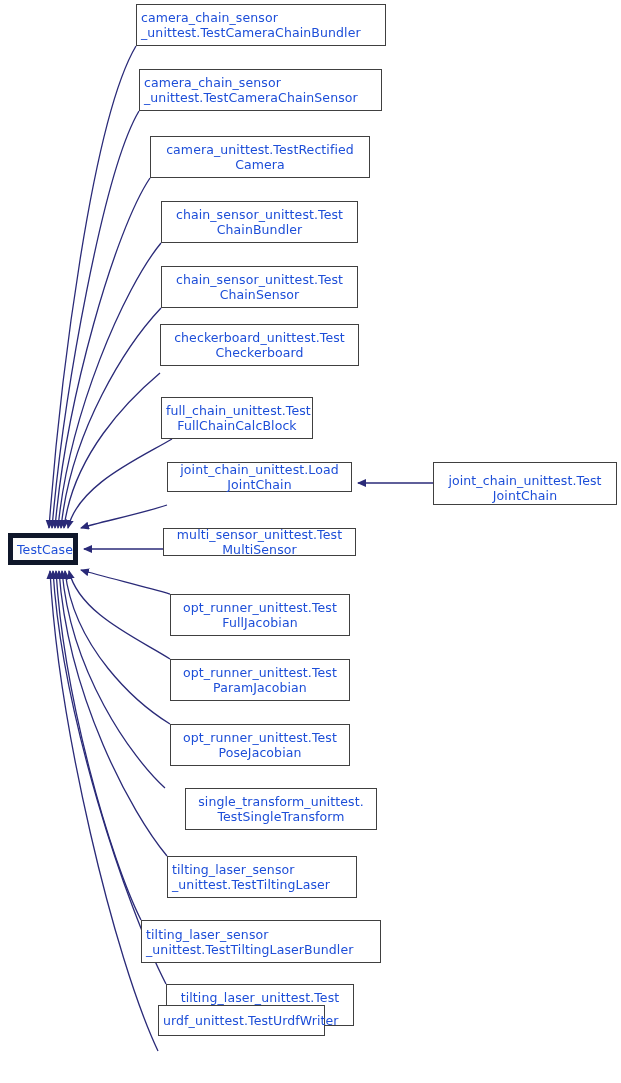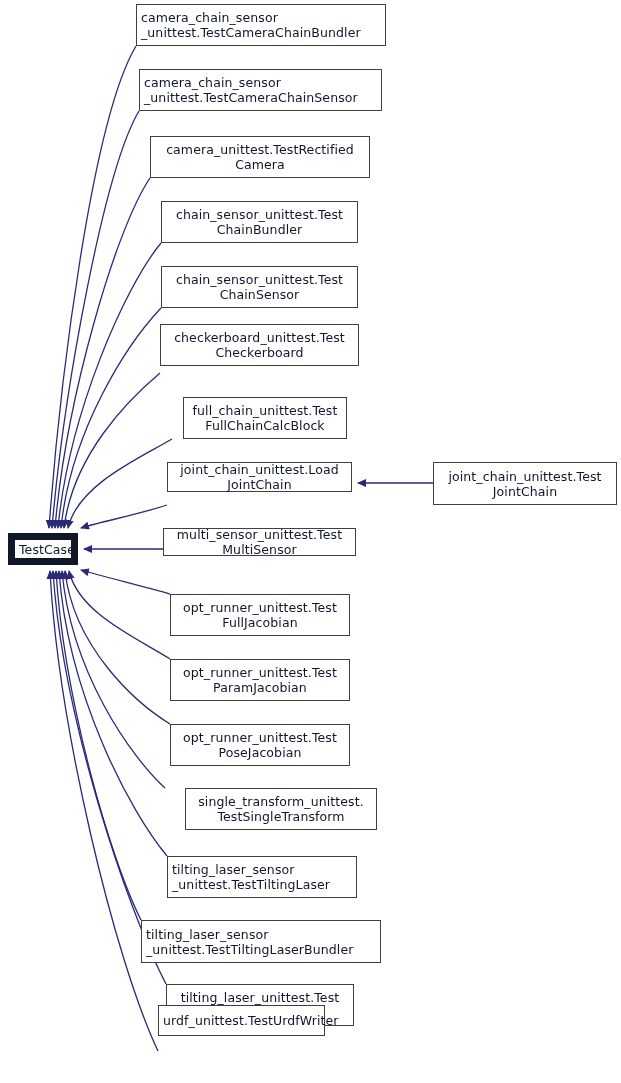--- a/index.html
+++ b/index.html
@@ -22,33 +22,33 @@
     top: 0;
     width: 621px;
     height: 1083px;
     pointer-events: none;
   }
   .node {
     position: absolute;
     box-sizing: border-box;
     border: 1px solid #404040;
     background: #ffffff;
-    color: #0f172a;
+    color: #1d4ed8;
     font-size: 12.5px;
     line-height: 15px;
     text-align: center;
     display: flex;
     align-items: center;
     justify-content: center;
     padding: 1px 4px;
     white-space: pre-line;
     letter-spacing: 0.1px;
   }
   .node.base {
-    border: 7px solid #0f172a;
+    border: 5px solid #0f172a;
     background: #fcfcfc;
   }
   .node-label {
     display: block;
     width: 100%;
     white-space: pre-line;
   }
 </style>
 </head>
 <body>
@@ -88,37 +88,37 @@
       <div class="node" style="left: 139px; top: 69px; width: 243px; height: 42px;"><span class="node-label" style="text-align: left;">camera_chain_sensor
 _unittest.TestCameraChainSensor</span></div>
       <div class="node" style="left: 150px; top: 136px; width: 220px; height: 42px;"><span class="node-label">camera_unittest.TestRectified
 Camera</span></div>
       <div class="node" style="left: 161px; top: 201px; width: 197px; height: 42px;"><span class="node-label">chain_sensor_unittest.Test
 ChainBundler</span></div>
       <div class="node" style="left: 161px; top: 266px; width: 197px; height: 42px;"><span class="node-label">chain_sensor_unittest.Test
 ChainSensor</span></div>
       <div class="node" style="left: 160px; top: 324px; width: 199px; height: 42px;"><span class="node-label">checkerboard_unittest.Test
 Checkerboard</span></div>
-      <div class="node" style="left: 183px; top: 397px; width: 164px; height: 42px;"><span class="node-label">full_chain_unittest.Test
+      <div class="node" style="left: 161px; top: 397px; width: 152px; height: 42px;"><span class="node-label">full_chain_unittest.Test
 FullChainCalcBlock</span></div>
       <div class="node" style="left: 167px; top: 462px; width: 185px; height: 30px;"><span class="node-label">joint_chain_unittest.Load
 JointChain</span></div>
       <div class="node" style="left: 163px; top: 528px; width: 193px; height: 28px;"><span class="node-label">multi_sensor_unittest.Test
 MultiSensor</span></div>
       <div class="node" style="left: 170px; top: 594px; width: 180px; height: 42px;"><span class="node-label">opt_runner_unittest.Test
 FullJacobian</span></div>
       <div class="node" style="left: 170px; top: 659px; width: 180px; height: 42px;"><span class="node-label">opt_runner_unittest.Test
 ParamJacobian</span></div>
       <div class="node" style="left: 170px; top: 724px; width: 180px; height: 42px;"><span class="node-label">opt_runner_unittest.Test
 PoseJacobian</span></div>
       <div class="node" style="left: 165px; top: 788px; width: 192px; height: 42px; margin-left: 20px;"><span class="node-label">single_transform_unittest.
 TestSingleTransform</span></div>
       <div class="node" style="left: 167px; top: 856px; width: 190px; height: 42px;"><span class="node-label" style="text-align: left;">tilting_laser_sensor
 _unittest.TestTiltingLaser</span></div>
       <div class="node" style="left: 141px; top: 920px; width: 240px; height: 43px;"><span class="node-label" style="text-align: left;">tilting_laser_sensor
 _unittest.TestTiltingLaserBundler</span></div>
       <div class="node" style="left: 166px; top: 984px; width: 188px; height: 42px;"><span class="node-label">tilting_laser_unittest.Test
 TiltingLaser</span></div>
       <div class="node" style="left: 158px; top: 1005px; width: 167px; height: 31px;"><span class="node-label">urdf_unittest.TestUrdfWriter</span></div>
-      <div class="node" style="left: 433px; top: 462px; width: 184px; height: 43px;"><span class="node-label">joint_chain_unittest.Test
+      <div class="node" style="left: 433px; top: 462px; width: 184px; height: 43px; align-items: flex-end;"><span class="node-label">joint_chain_unittest.Test
 JointChain</span></div>
     </div>
 </div>
 
 </body></html>

